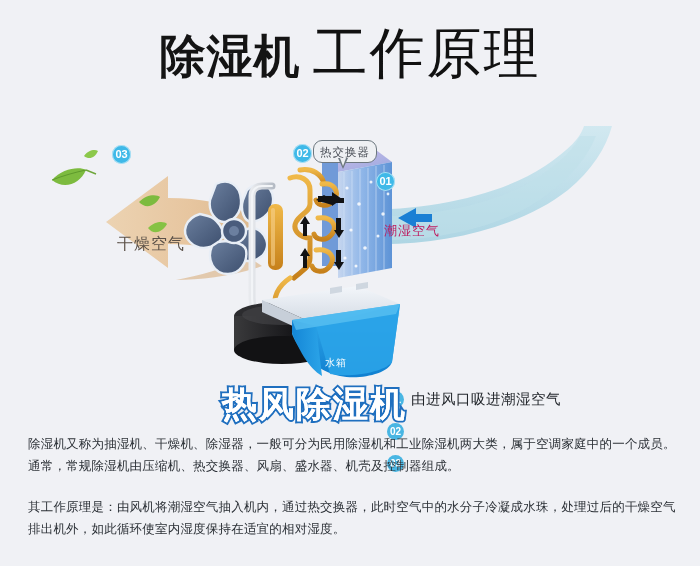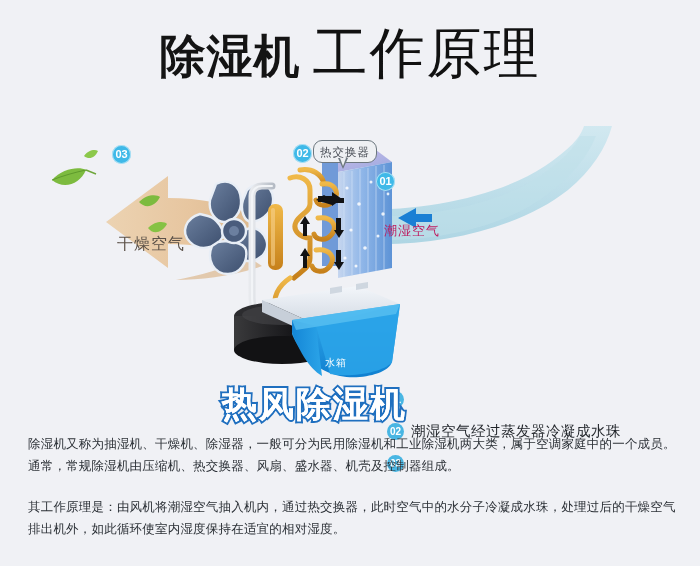--- a/index.html
+++ b/index.html
@@ -397,24 +397,24 @@
     </div>
     <div class="callout-tail"></div>
 
     <div class="badge badge-03">03</div>
     <div class="badge badge-02">02</div>
     <div class="badge badge-01">01</div>
 
     <div class="steps">
       <div class="step">
         <span class="step-badge">01</span>
+        <span class="step-text">由进风口吸进潮湿空气</span>
       </div>
       <div class="step">
         <span class="step-badge">02</span>
-        <span class="step-text">潮湿空气经过蒸发器冷凝成水珠</span>
       </div>
       <div class="step">
         <span class="step-badge">03</span>
       </div>
     </div>
 
     <div class="watermark">热风除湿机</div>
     <div class="watermark-top">热风除湿机</div>
 
   </div>

